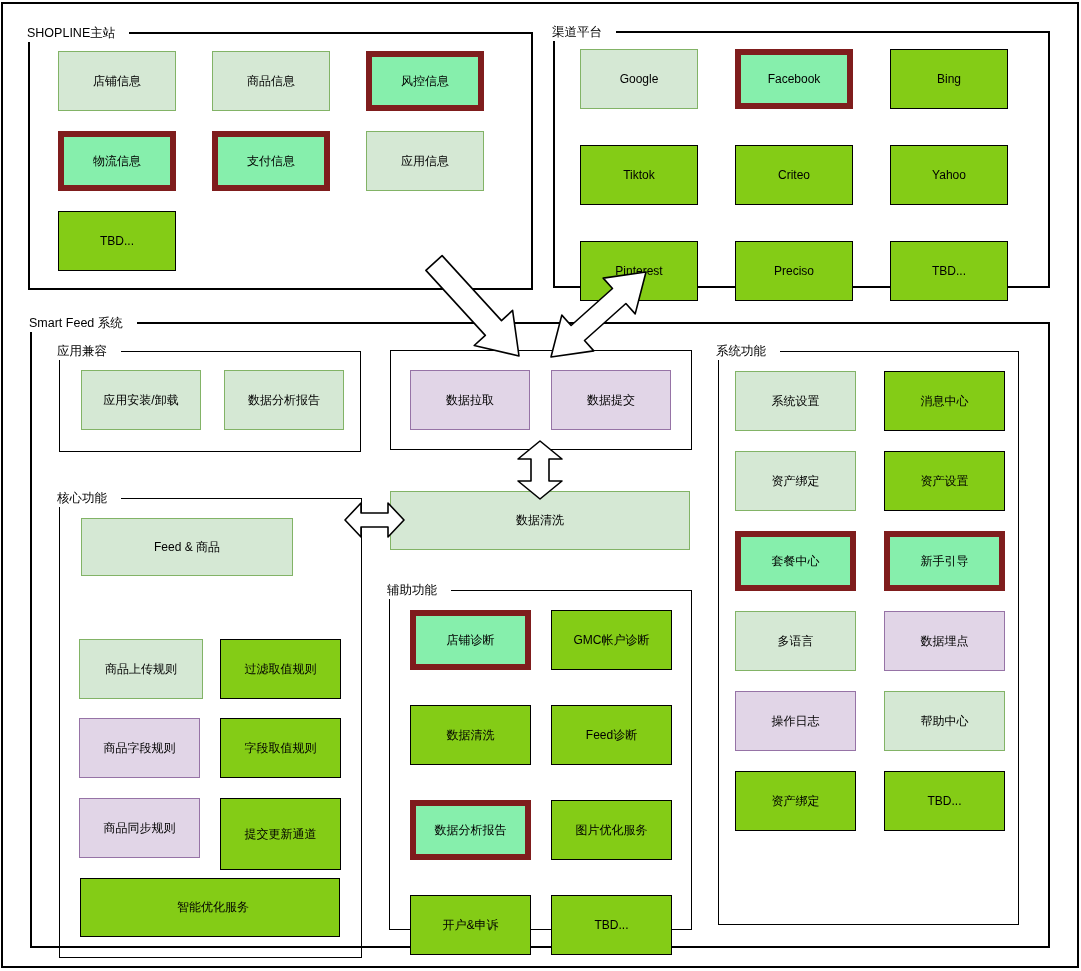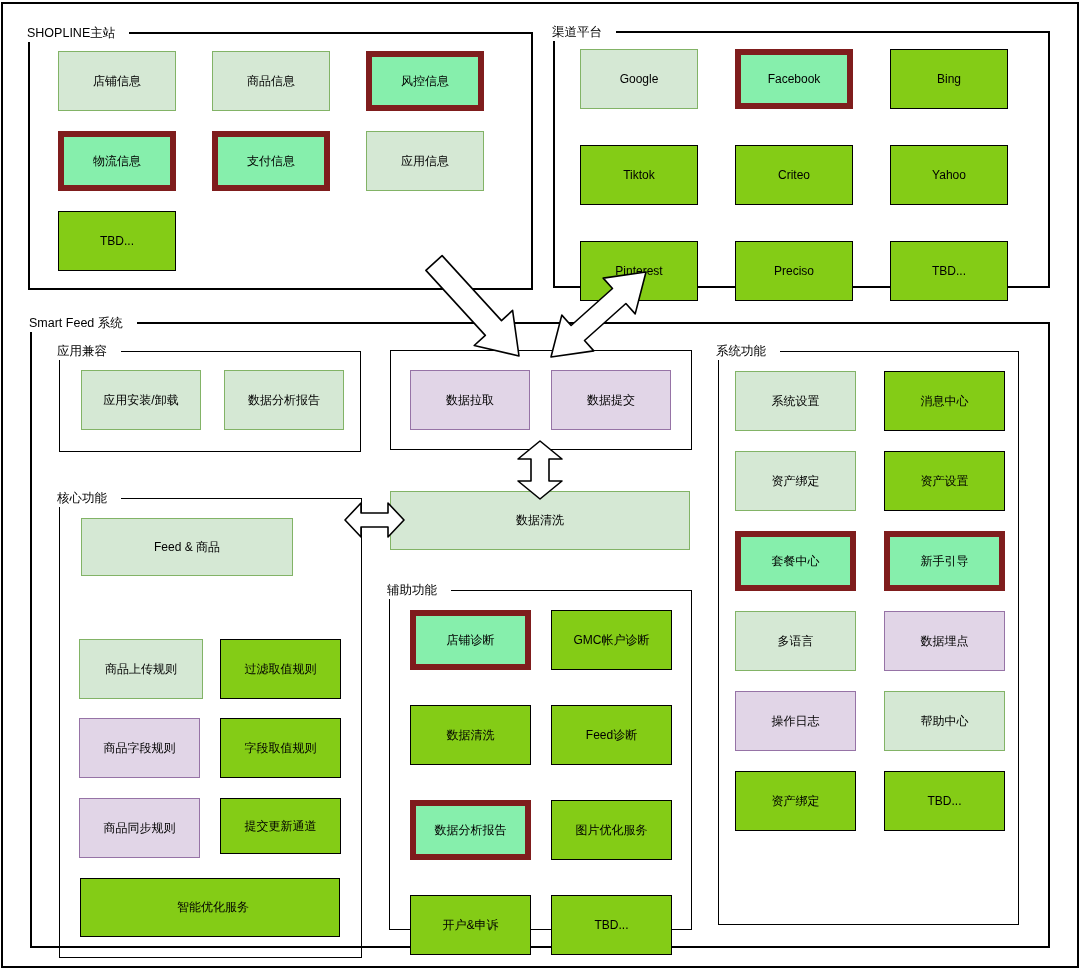--- a/index.html
+++ b/index.html
@@ -73,21 +73,21 @@
   #s-sys       { left:686px; top:27px;  width:301px; height:574px; }
 
   
   #s-core .feed-box  { position:absolute; left:21px; top:19px;  width:212px; height:58px; }
   #s-core .wide-box  { position:absolute; left:20px; top:379px; width:260px; height:59px;padding-left:8px; }
   .core-r1c1 { position:absolute; left:19px;  top:140px; width:124px; height:60px; }
   .core-r1c2 { position:absolute; left:160px; top:140px; width:121px; height:60px; }
   .core-r2c1 { position:absolute; left:19px;  top:219px; width:121px; height:60px; }
   .core-r2c2 { position:absolute; left:160px; top:219px; width:121px; height:60px; }
   .core-r3c1 { position:absolute; left:19px;  top:299px; width:121px; height:60px; }
-  .core-r3c2 { position:absolute; left:160px; top:299px; width:121px; height:56px; }
+  .core-r3c2 { position:absolute; left:160px; top:299px; width:121px; height:72px; }
 
   
   #b-dataclean { position:absolute; left:358px; top:167px; width:300px; height:59px; }
 
   
   #arrows {
     position:absolute; left:0; top:0; width:1081px; height:971px;
     pointer-events:none;
   }
   #arrows polygon { fill:#ffffff; stroke:#000000; stroke-width:1.6; stroke-linejoin:round; }

